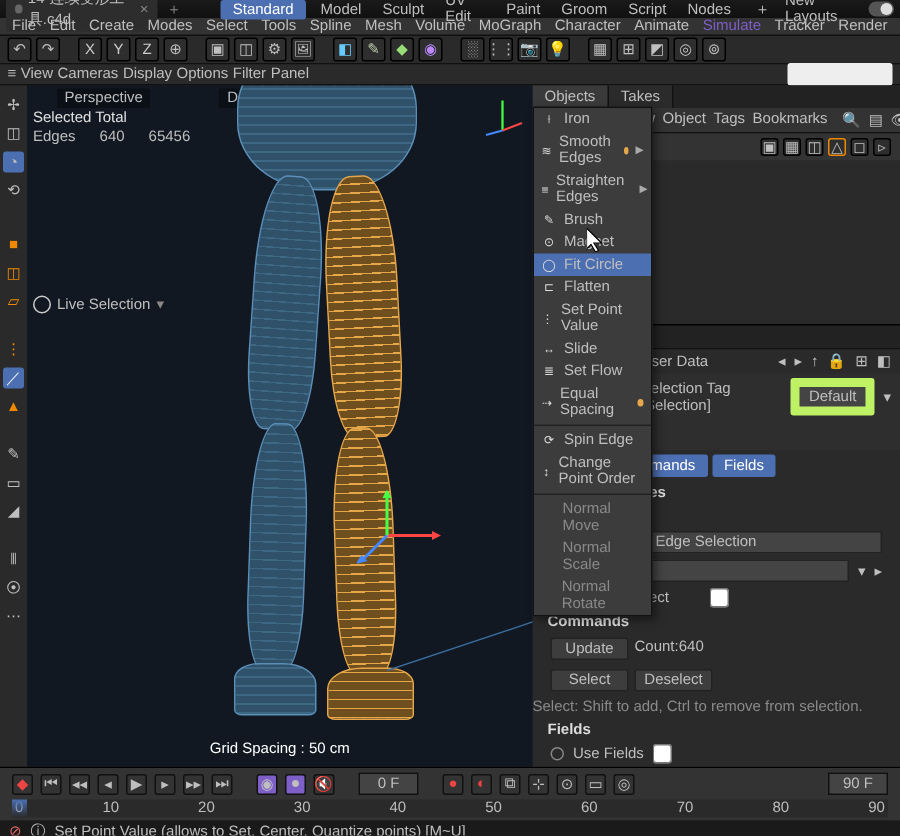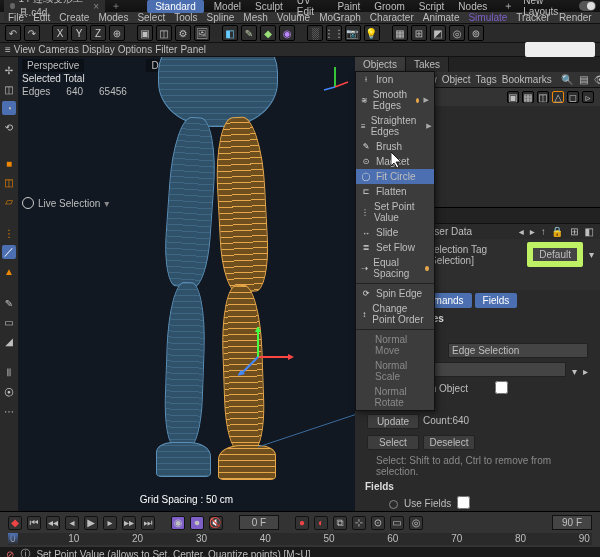--- a/index.html
+++ b/index.html
@@ -30,21 +30,21 @@
   
   .sbar{height:14px;background:var(--bg1);}
   
   #main{display:flex;height:454px;}
   
   #ltools{width:18px;background:var(--bg1);display:flex;flex-direction:column;align-items:center;gap:5px;padding-top:6px;}
   .ticon{width:14px;height:14px;display:flex;align-items:center;justify-content:center;border-radius:2px;}
   .ticon.active{background:var(--accent);}
   
   #viewport{flex:1;background:var(--darkblue);position:relative;overflow:hidden;}
-  #vptitle{position:absolute;top:2px;left:4px;background:rgba(0,0,0,.3);padding:1px 5px;}
+  #vptitle{position:absolute;top:2px;left:20px;background:rgba(0,0,0,.3);padding:1px 5px;}
   #camlabel{position:absolute;top:2px;left:50%;transform:translateX(-50%);background:rgba(0,0,0,.3);padding:1px 6px;}
   #selinfo{position:absolute;top:16px;left:4px;}
   #selinfo .title{color:#e0e0e0;}
   #selinfo .row{display:flex;gap:16px;margin-top:2px;}
   #gridlabel{position:absolute;bottom:6px;left:50%;transform:translateX(-50%);color:#fff;}
   .gizmo{position:absolute;width:30px;height:30px;}
   
   .figure{position:absolute;left:130px;top:0;width:140px;height:430px;}
   .limb{position:absolute;border:1px solid #5b8fb8;border-radius:40% 40% 30% 30%;background:repeating-linear-gradient(0deg,#3d6783 0,#3d6783 1px,#2f5169 1px,#2f5169 6px),repeating-linear-gradient(90deg,rgba(91,143,184,.4) 0,rgba(91,143,184,.4) 1px,transparent 1px,transparent 8px);}
   .selmesh{background:repeating-linear-gradient(0deg,#e6a74a 0,#e6a74a 1px,#704f1f 1px,#704f1f 6px),repeating-linear-gradient(90deg,rgba(230,167,74,.5) 0,rgba(230,167,74,.5) 1px,transparent 1px,transparent 8px)!important;border-color:#e6a74a!important;}
@@ -67,26 +67,26 @@
   .rbigspace{flex:1;background:var(--bg1);}
   #searchbox{width:70px;height:15px;background:#eee;border-radius:2px;margin:2px 0;}
   
   #attr{background:var(--bg1);border-top:1px solid #111;}
   .attr-head{display:flex;align-items:center;gap:6px;padding:3px 6px;background:#2e2e2e;}
   .tag-thumb{width:28px;height:16px;background:#555;border:1px solid #000;}
   .attr-tabs{display:flex;gap:3px;padding:3px 6px;}
   .atab{padding:2px 8px;background:var(--bg3);border-radius:2px;cursor:pointer;}
   .atab.on{background:var(--accent);color:#fff;}
   .section{padding:2px 10px;font-weight:bold;color:#ddd;}
-  .prop{display:flex;align-items:flex-end;gap:6px;padding:2px 12px;margin-left:22px;}
+  .prop{display:flex;align-items:center;gap:6px;padding:2px 12px;}
   .prop .lab{width:60px;}
   .prop input[type=text]{flex:1;background:#444;border:1px solid #222;padding:1px 3px;color:var(--text);}
   .btnrow{display:flex;gap:4px;padding:3px 12px;}
   .minibtn{background:#3d3d3d;border:1px solid #222;padding:1px 0;border-radius:2px;text-align:center;cursor:pointer;width:52px;}
-  .note{padding:2px 21px;color:var(--text-dim);}
+  .note{padding:2px 0;color:var(--text-dim);}
   .dd{background:#444;border:6px solid #bef264;padding:1px 6px;border-radius:2px;}
   
   #timeline{height:36px;background:var(--bg2);border-top:1px solid #000;}
   .tctrl{display:flex;align-items:center;gap:5px;padding:3px 8px;}
   .tbtn{width:14px;height:14px;background:#333;border:1px solid #111;display:flex;align-items:center;justify-content:center;border-radius:2px;cursor:pointer;}
   .tbtn.purple{background:var(--purple);}
   .tfield{width:40px;background:#444;border:1px solid #111;text-align:center;padding:1px 0;}
   .ruler{height:12px;background:#2a2a2a;position:relative;margin:0 8px;display:flex;justify-content:space-between;padding:0 2px;color:#888;font-size:8px;}
   .ruler .mark{position:absolute;top:0;width:10px;height:100%;background:linear-gradient(var(--accent),transparent);}
   

